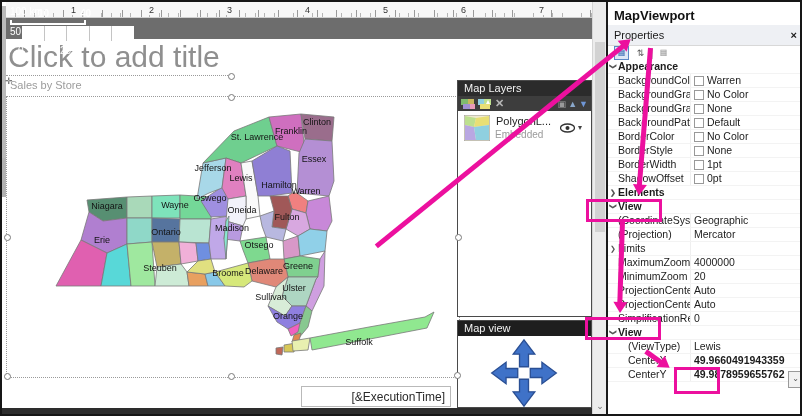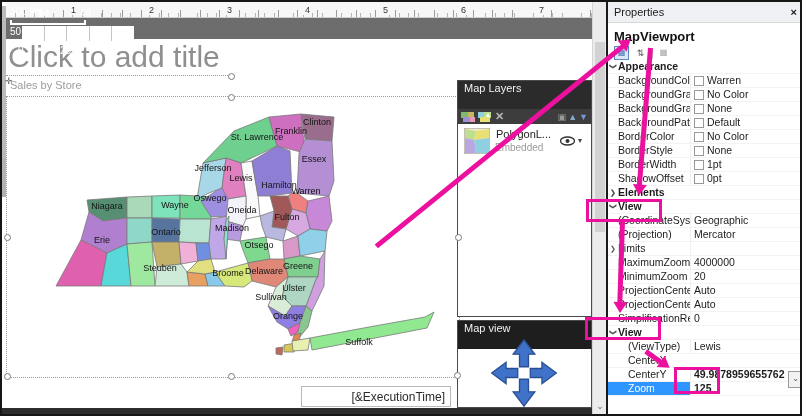--- a/index.html
+++ b/index.html
@@ -38,21 +38,21 @@
   .cs-lbl{position:absolute;font-size:10px;color:#fff;}
   #cs-bar{position:absolute;left:20px;top:24px;width:112px;height:15px;display:flex;}
   #cs-bar div{flex:1;background:#fff;border-right:1px solid #c4c4c4;}
   
   #dscale{left:367px;top:331px;width:92px;height:39px;background:rgba(168,168,168,.88);color:#fff;z-index:6;font-size:10px;}
   #ds-line{position:absolute;left:8px;top:21px;width:76px;border-top:2px solid #fff;}
   #ds-line:before,#ds-line:after{content:"";position:absolute;top:-5px;width:2px;height:5px;background:#fff;}
   #ds-line:before{left:0}#ds-line:after{right:0}
   
   .panel{position:absolute;left:455px;width:135px;border:1px solid #4a4a4a;background:#fff;box-sizing:border-box;}
-  .panel-hd{height:28px;background:#2b2b2b;color:#f2f2f2;font-size:11px;line-height:15px;padding-left:6px;}
+  .panel-hd{height:15px;background:#2b2b2b;color:#f2f2f2;font-size:11px;line-height:15px;padding-left:6px;}
   #ml-panel{top:78px;height:237px;}
   #ml-toolbar{height:15px;background:#3d3d3d;display:flex;align-items:center;padding:0 3px;gap:3px;}
   .tb-x{color:#b5b5b5;font-size:11px;font-weight:bold;line-height:13px;}
   .tb-right{margin-left:auto;display:flex;gap:2px;align-items:center;}
   .tb-sq{color:#9a9a9a;font-size:9px;}
   .tb-up{color:#8aa8cc;font-size:9px;} .tb-dn{color:#6f96d6;font-size:9px;}
   #layer-row{position:relative;height:34px;}
   #layer-name{position:absolute;left:38px;top:4px;font-size:11px;color:#222;}
   #layer-sub{position:absolute;left:37px;top:18px;font-size:10px;color:#9a9a9a;}
   #layer-dd{position:absolute;left:120px;top:12px;font-size:8px;color:#444;}
@@ -312,25 +312,25 @@
       </g>
     </svg>
   </div>
 
   <div id="vscroll" class="abs">
     <div id="vthumb"></div>
     <div id="vsb-btn">⌄</div>
   </div>
 
   <div id="props" class="abs">
+    <div id="props-obj">MapViewport</div>
     <div id="props-hd">
       <span>Properties</span>
       <span id="props-close">×</span>
     </div>
-    <div id="props-obj">MapViewport</div>
     <div id="props-tb">
       <span class="ptb-i1">▦</span>
       <span class="ptb-i2">⇅</span>
       <span class="ptb-sep"></span>
       <span class="ptb-i3">▦</span>
     </div>
     <div id="pgrid">
         <div class="prow sec">
           <span class="chev exp">❯</span>
           <span class="pname">Appearance</span>
@@ -470,33 +470,29 @@
         <div class="prow">
           <span class="chev"></span>
           <span class="pname ind">(ViewType)</span>
           <span class="pval">
             <span>Lewis</span>
           </span>
         </div>
         <div class="prow">
           <span class="chev"></span>
           <span class="pname ind">CenterX</span>
+          <span class="pval">
+            <span class="bold">49.9660491943359</span>
+          </span>
         </div>
         <div class="prow">
           <span class="chev"></span>
           <span class="pname ind">CenterY</span>
           <span class="pval">
             <span class="bold">49.9878959655762</span>
-          </span>
-        </div>
-        <div class="prow sel">
-          <span class="chev"></span>
-          <span class="pname ind">Zoom</span>
-          <span class="pval">
-            <span class="bold">125</span>
           </span>
         </div>
       </div>
   </div>
   <div id="combo" class="abs">⌄</div>
 
   <div id="annot">
       <div class="pinkbox" style="left: 584px; top: 197px; width: 70px; height: 17px;"></div>
       <div class="pinkbox" style="left: 583px; top: 315px; width: 70px; height: 17px;"></div>
       <div class="pinkbox" style="left: 672px; top: 365px; width: 40px; height: 21px;"></div>

